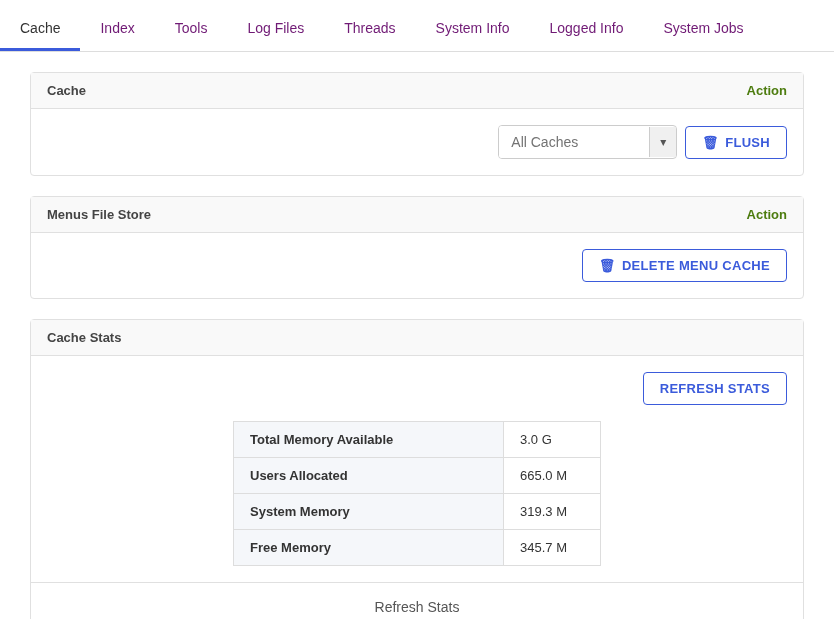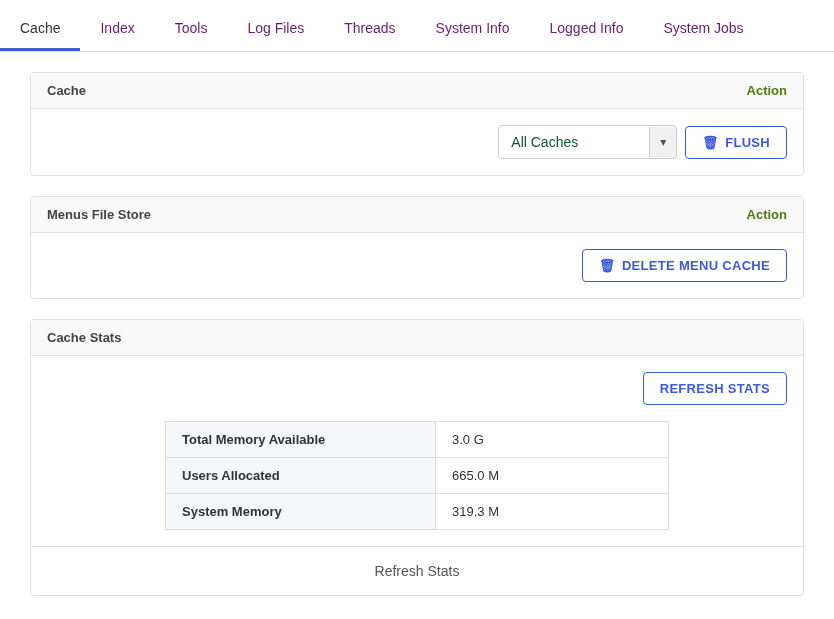--- a/index.html
+++ b/index.html
@@ -96,21 +96,21 @@
       border-radius: 4px;
       overflow: hidden;
       background: #fff;
     }
 
     .select-field {
       border: none;
       outline: none;
       padding: 8px 12px;
       font-size: 14px;
-      color: #14532d;
+      color: #737373;
       background: #fff;
       appearance: none;
       -webkit-appearance: none;
       min-width: 150px;
       cursor: pointer;
     }
 
     .select-chevron {
       padding: 8px 10px;
       background: #f0f0f0;
@@ -133,21 +133,21 @@
       cursor: pointer;
       display: flex;
       align-items: center;
       gap: 6px;
       letter-spacing: 0.3px;
       text-transform: uppercase;
     }
 
     
     .stats-table {
-      width: 504px;
+      width: 368px;
       border-collapse: collapse;
       margin: 0 auto;
     }
 
     .stats-table tr {
       border: 1px solid #ddd;
     }
 
     .stats-table td {
       padding: 10px 16px;
@@ -253,20 +253,24 @@
                 <td>3.0 G</td>
               </tr>
               <tr>
                 <td>Users Allocated</td>
                 <td>665.0 M</td>
               </tr>
               <tr>
                 <td>System Memory</td>
                 <td>319.3 M</td>
               </tr>
+              <tr>
+                <td>Free Memory</td>
+                <td>345.7 M</td>
+              </tr>
             </tbody>
         </table>
       </div>
       <div class="refresh-stats-footer">
         <span>Refresh Stats</span>
       </div>
     </div>
 
   </div>
 </div>

